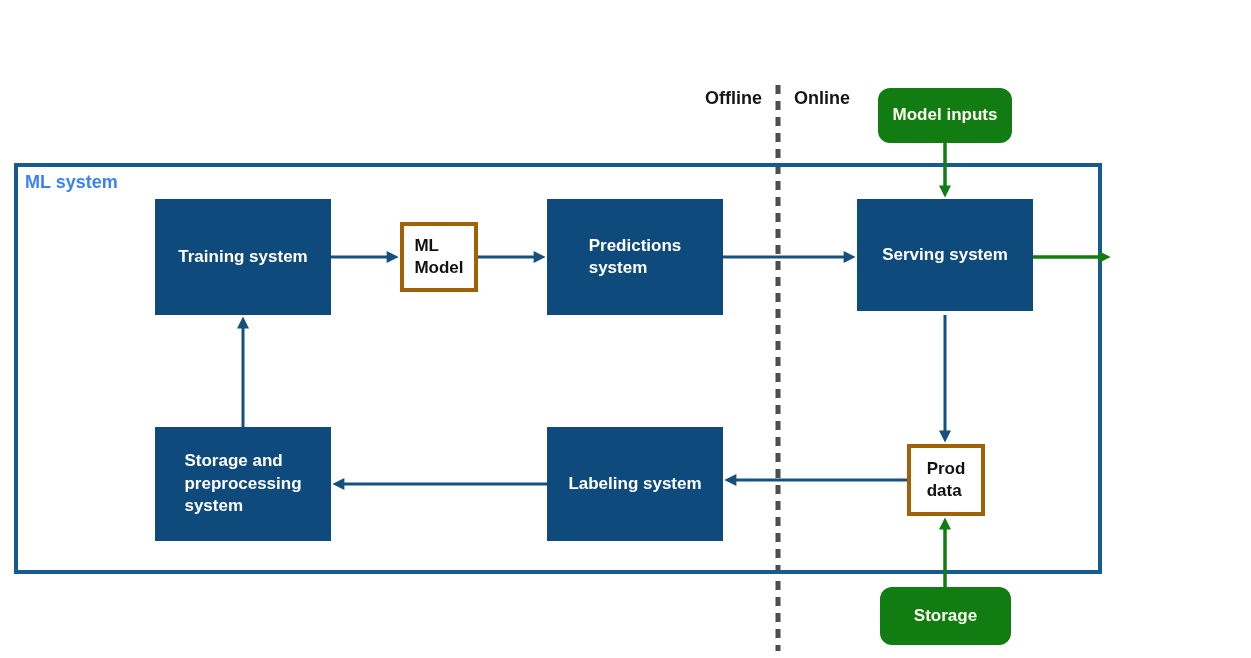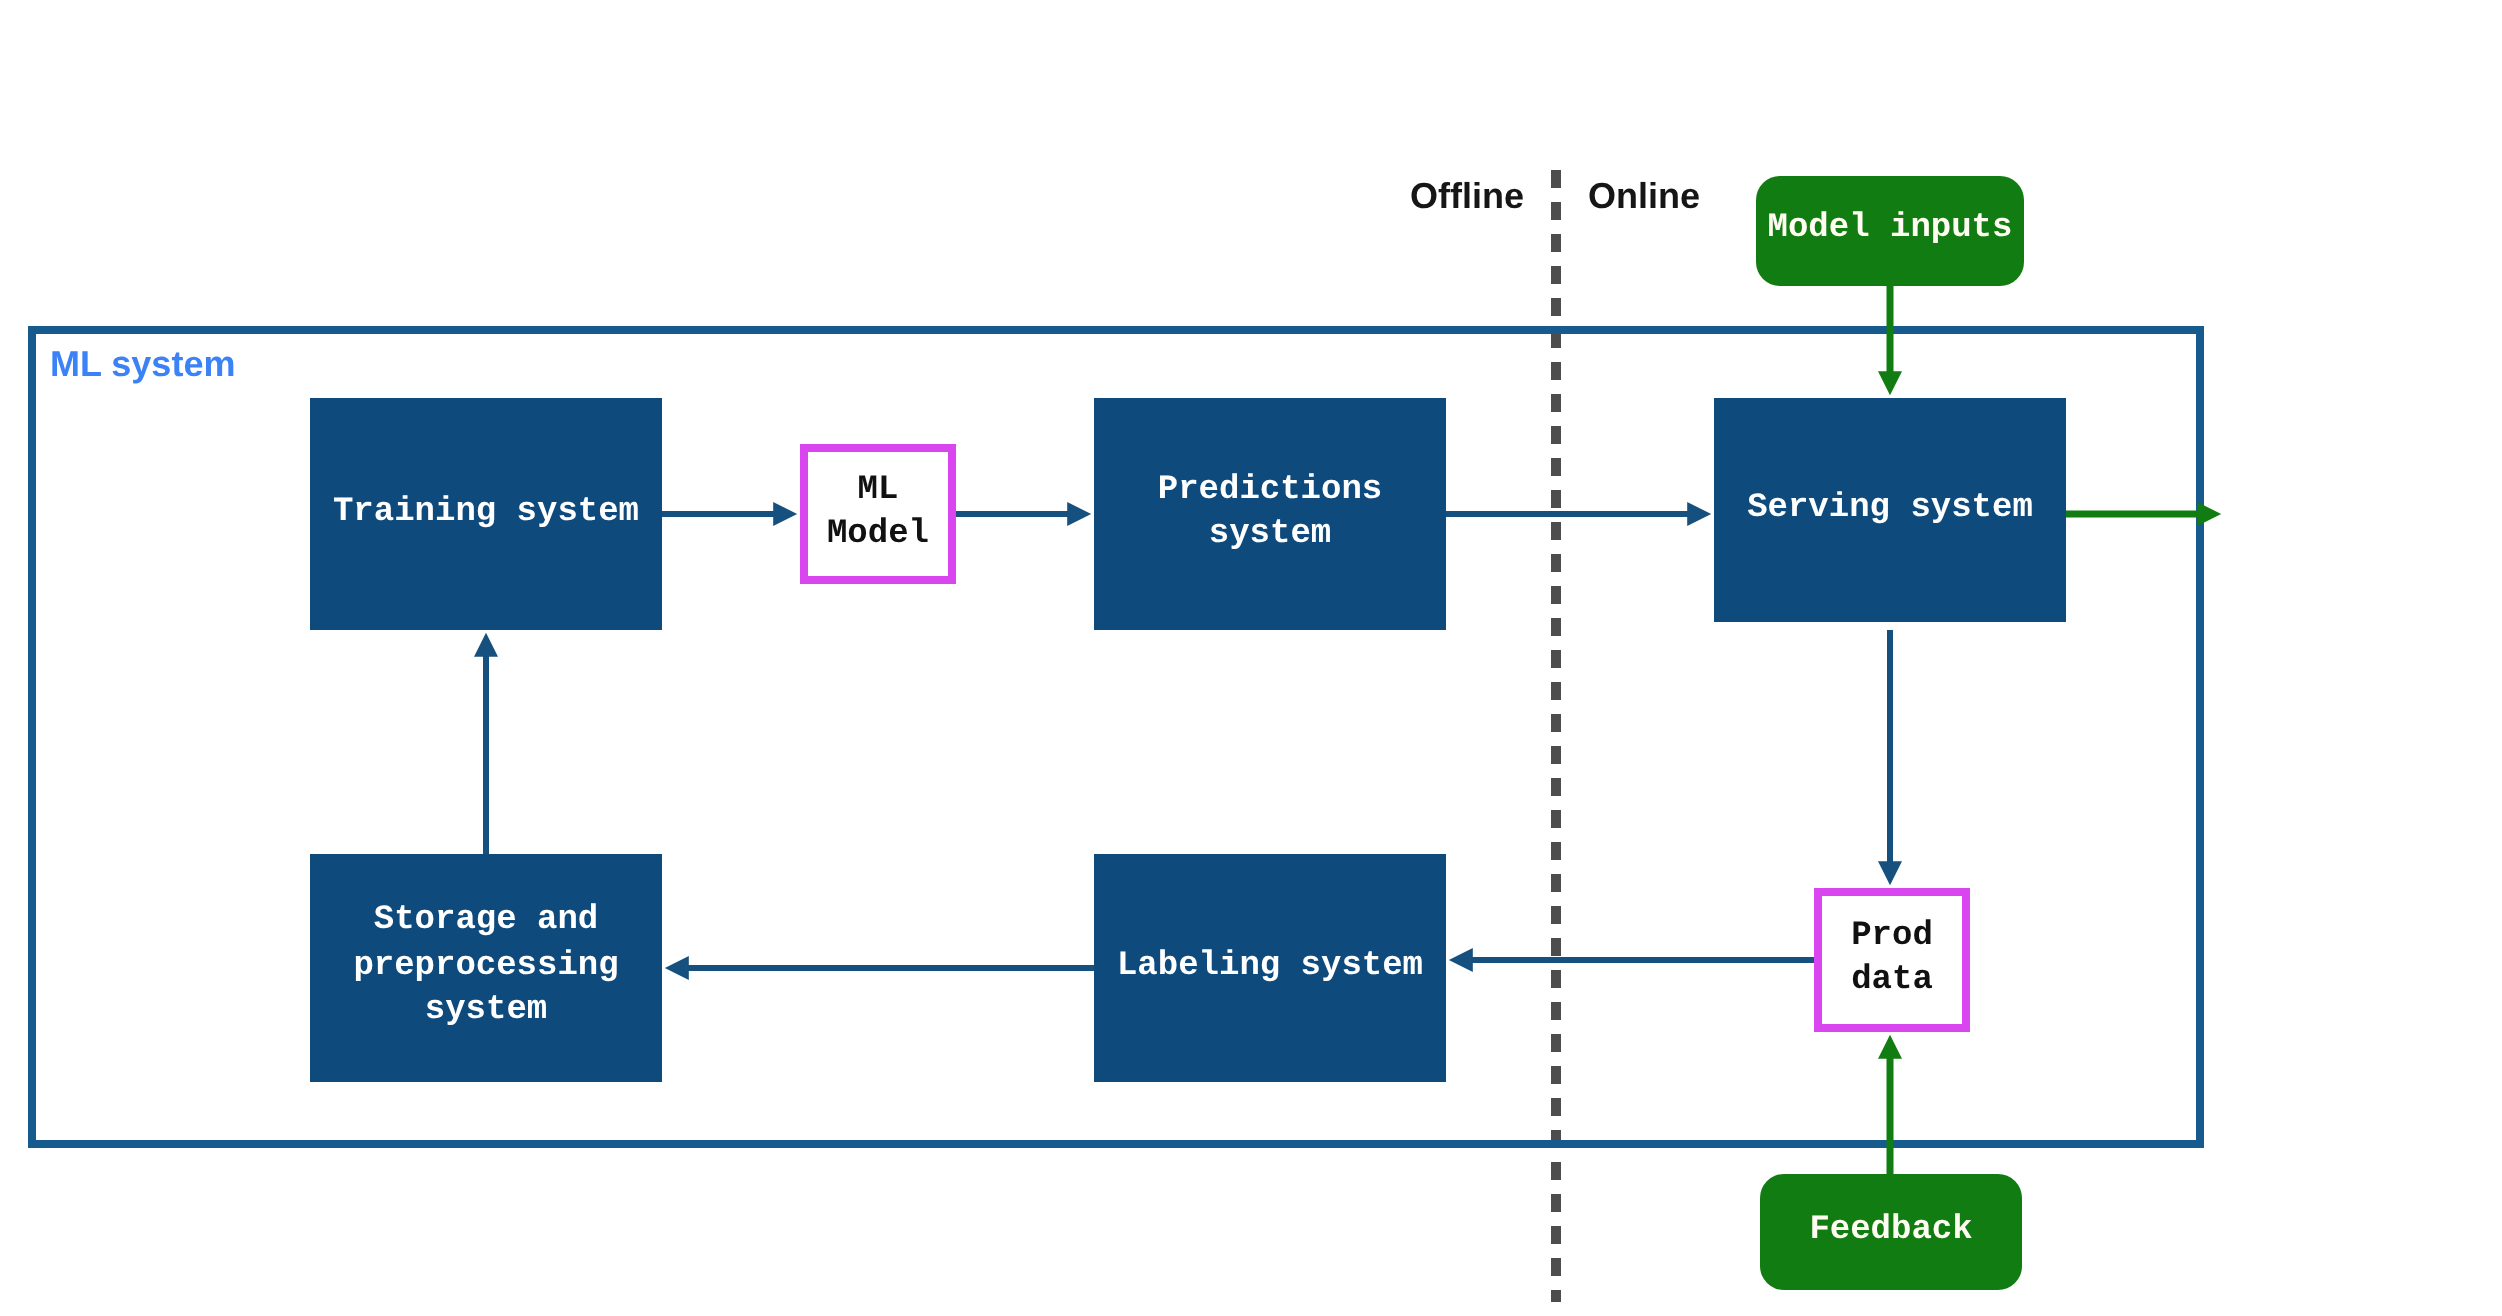--- a/index.html
+++ b/index.html
@@ -16,25 +16,25 @@
     position:absolute; top:88px; font-size:18px; font-weight:bold; color:#161616;
   }
   .region-label.offline { left:698px; width:64px; text-align:right; }
   .region-label.online  { left:794px; width:70px; text-align:left; }
   .boundary-label {
     position:absolute; left:25px; top:172px; font-size:18px; font-weight:bold; color:#3b82f6;
   }
   svg.connectors { position:absolute; left:0; top:0; z-index:1; }
   .node {
     position:absolute; z-index:2; display:flex; align-items:center; justify-content:center;
-    box-sizing:border-box; text-align:center;font-family:Liberation Mono, monospace;
+    box-sizing:border-box; text-align:left;
   }
   .node-label { white-space:pre-line; font-weight:bold; font-size:17px; line-height:1.32; }
   .node.blue  { background:#0f4a7d; color:#ffffff; }
-  .node.white { background:#ffffff; border:4px solid #d946ef; color:#111111; }
+  .node.white { background:#ffffff; border:4px solid #a16207; color:#111111; }
   .node.green { background:#117c11; color:#fffdf2; border-radius:12px; }
 
   .n-training   { left:155px; top:199px; width:176px; height:116px; }
   .n-mlmodel    { left:400px; top:222px; width:78px;  height:70px; }
   .n-prediction { left:547px; top:199px; width:176px; height:116px; }
   .n-serving    { left:857px; top:199px; width:176px; height:112px; }
   .n-storage    { left:155px; top:427px; width:176px; height:114px; }
   .n-labeling   { left:547px; top:427px; width:176px; height:114px; }
   .n-proddata   { left:907px; top:444px; width:78px;  height:72px; border-width:3px; }
   .n-modelinputs{ left:878px; top:88px;  width:134px; height:55px; }
@@ -111,16 +111,16 @@
     <span class="node-label">Prod
 data</span>
   </div>
 
   <div class="node green n-modelinputs">
     <span class="node-label">Model inputs</span>
   </div>
 
 
   <div class="node green n-feedback">
-    <span class="node-label">Feedback</span>
+    <span class="node-label">Storage</span>
   </div>
 
 </div>
 
 </body></html>

